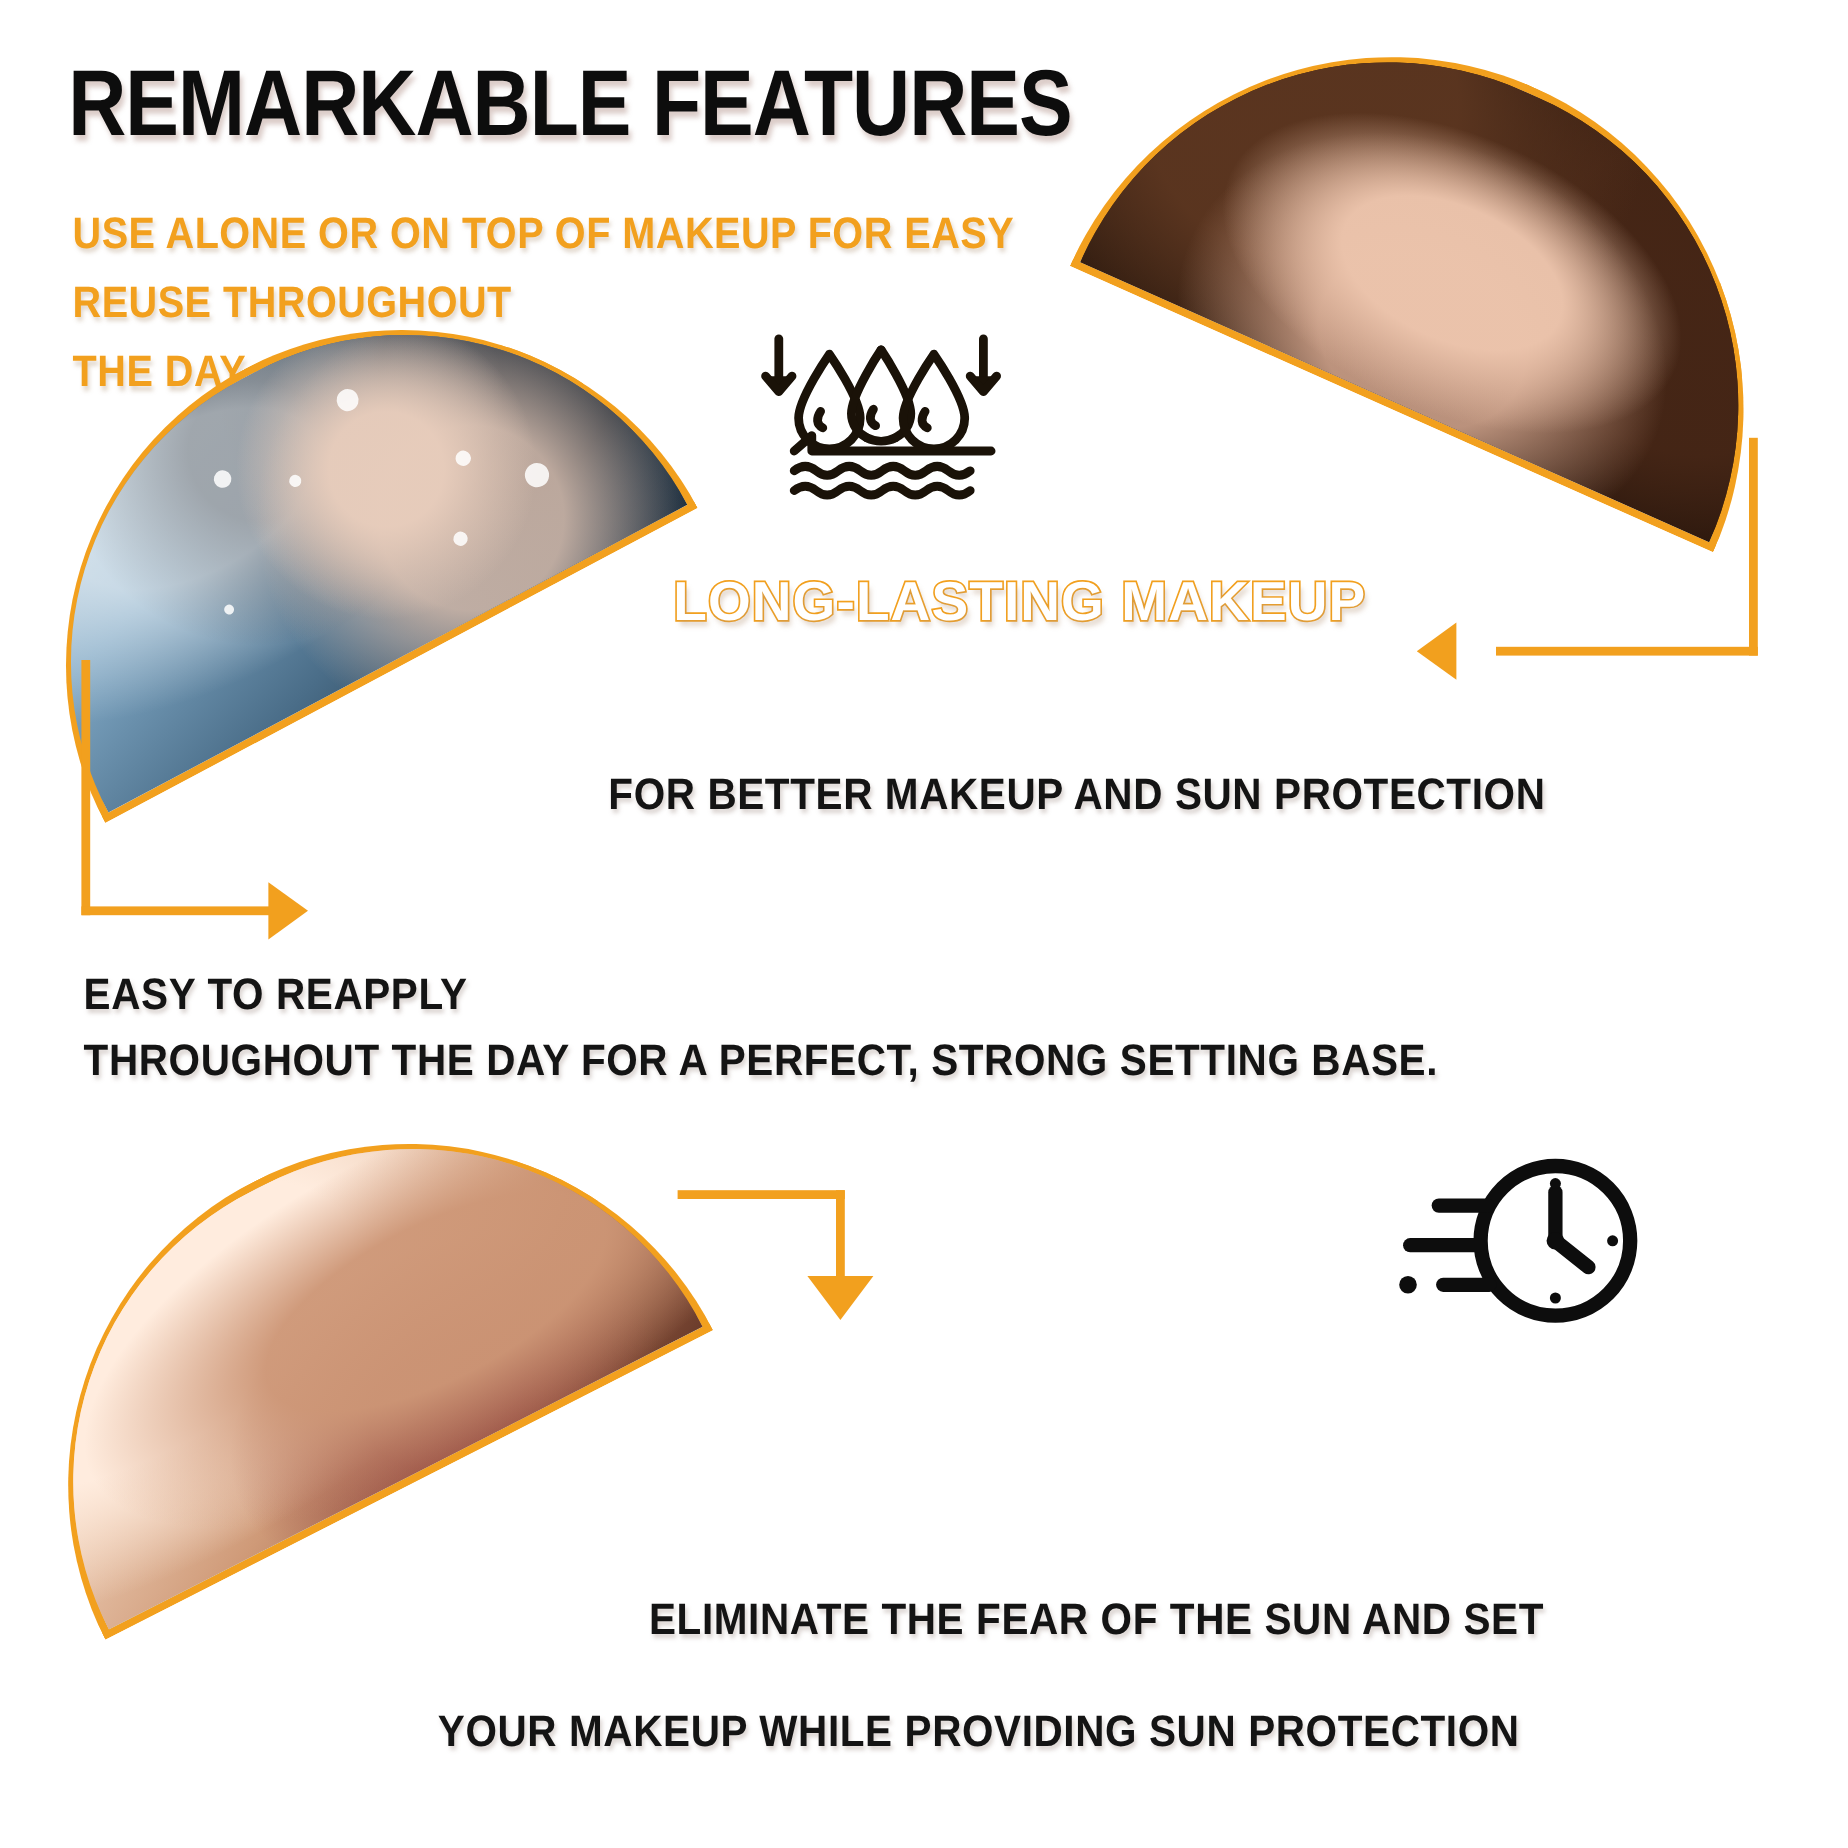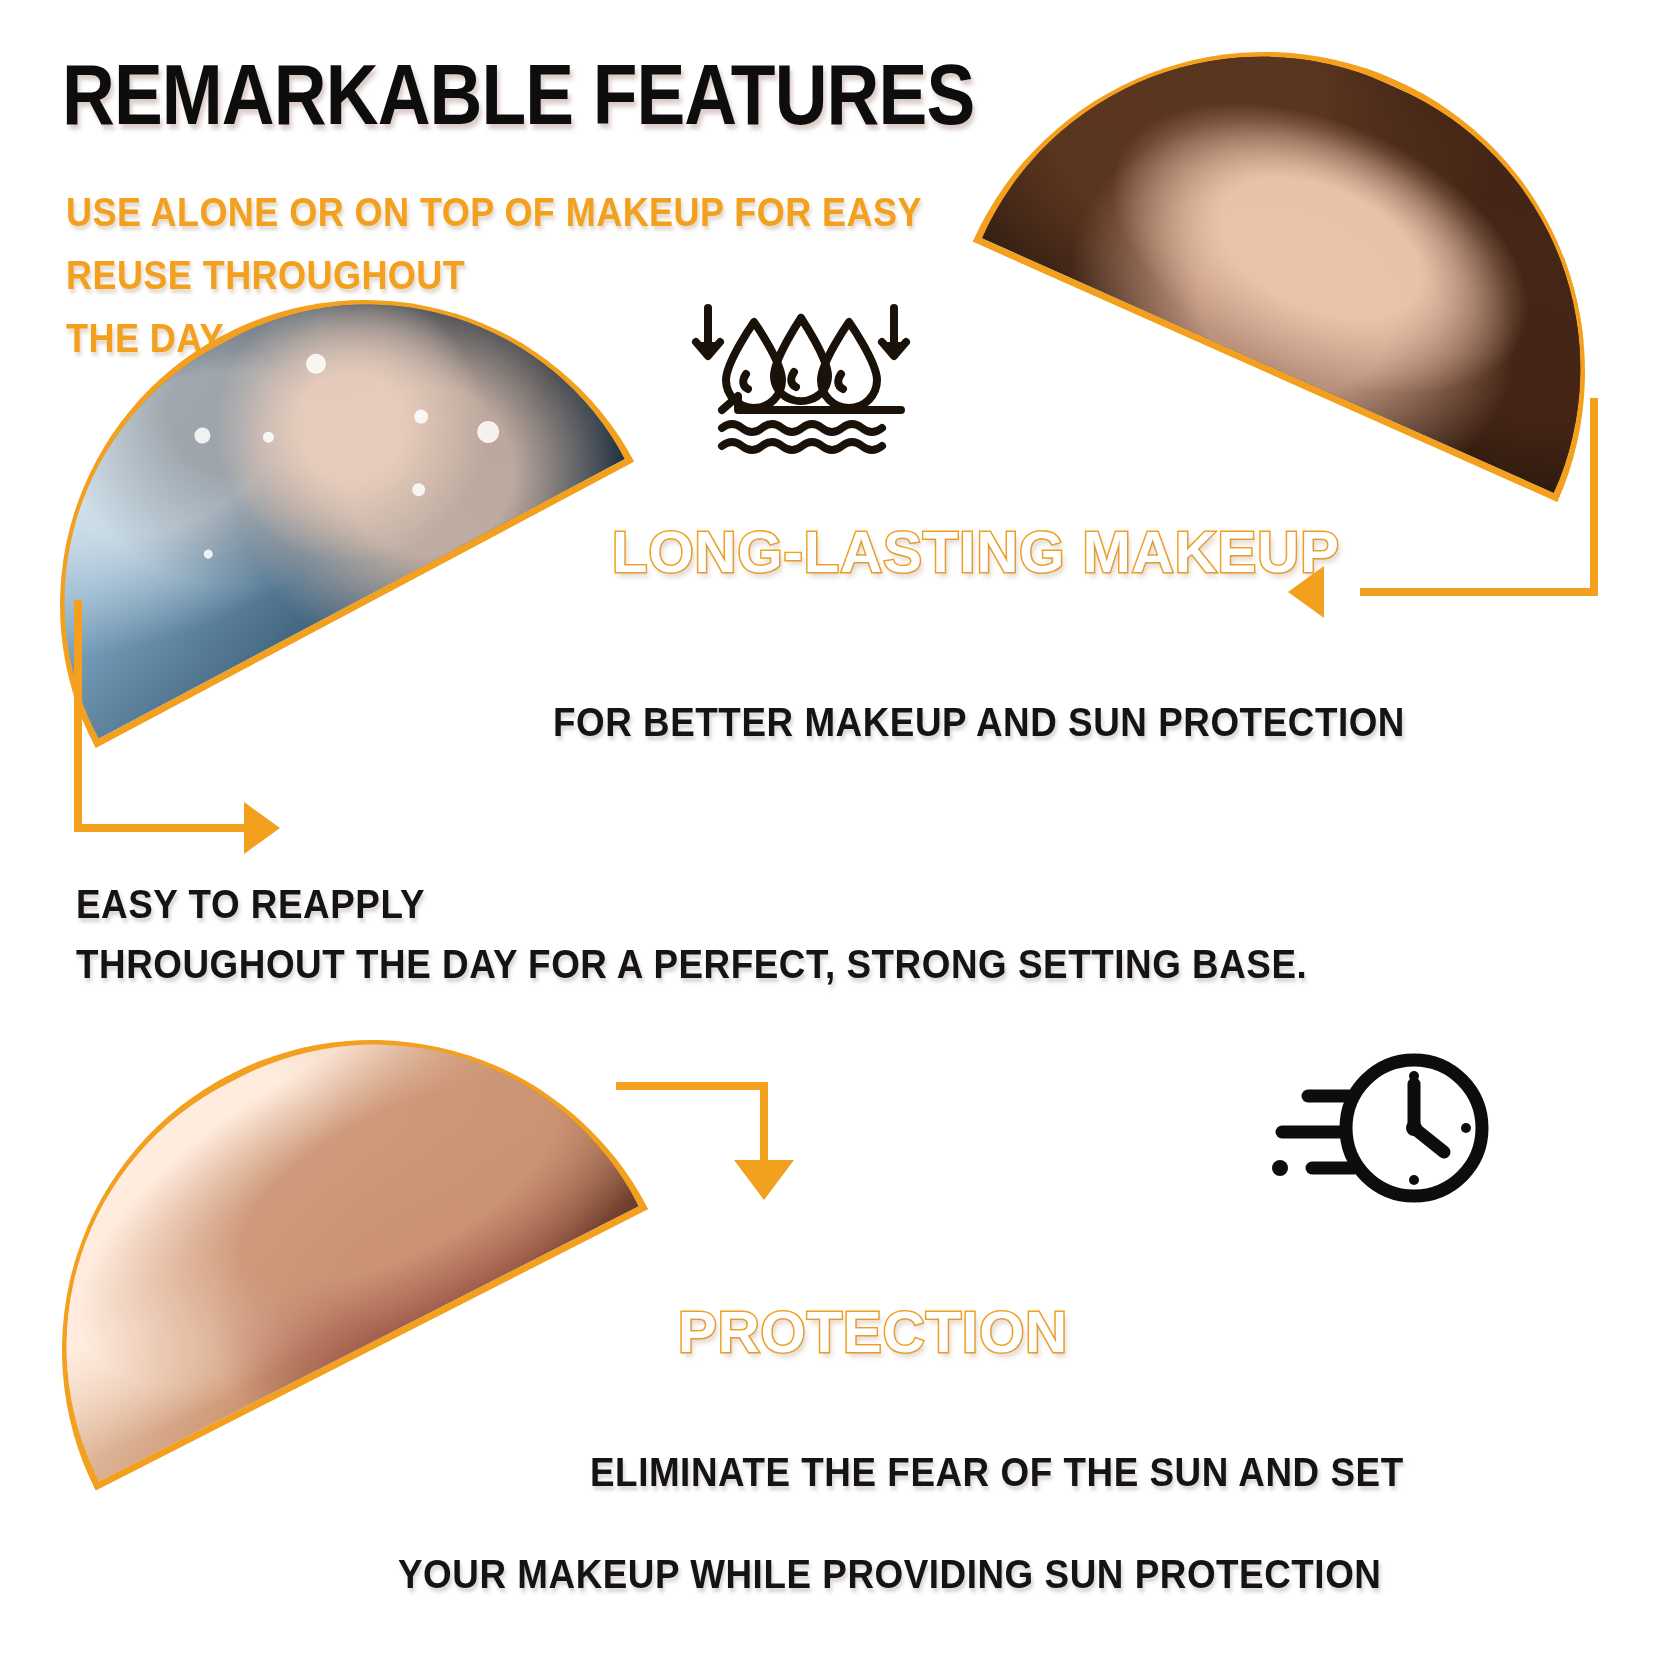--- a/index.html
+++ b/index.html
@@ -37,21 +37,21 @@
     white-space:nowrap;
   }
   #intro-l1{left:66px;top:190px;}
   #intro-l2{left:66px;top:253px;}
   #intro-l3{left:66px;top:316px;}
 
   
   .outline-head{
     position:absolute;
     font-weight:bold;
-    font-size:58px;
+    font-size:50px;
     letter-spacing:1px;
     color:#ffffff;
     -webkit-text-stroke:3px #F2A01E;
     paint-order:stroke fill;
     text-shadow:3px 5px 5px rgba(180,150,120,.35);
     white-space:nowrap;
   }
 
   
   .body-black{
@@ -205,18 +205,17 @@
     <circle cx="148" cy="88" r="8" fill="#0d0d0d"></circle>
     <circle cx="148" cy="36" r="5" fill="#0d0d0d"></circle>
     <circle cx="200" cy="88" r="5" fill="#0d0d0d"></circle>
     <circle cx="148" cy="140" r="5" fill="#0d0d0d"></circle>
   </svg>
 
   <div class="arm" style="left:616px;top:1082px;width:152px;height:8px;"></div>
   <div class="arm" style="left:760px;top:1082px;width:8px;height:92px;"></div>
   <div class="tri down" style="left:734px;top:1160px;"></div>
 
-  <div class="outline-head" style="left:678px;top:1298px;">PROTECTION</div>
 
   <div class="body-black" style="left:590px;top:1450px;">ELIMINATE THE FEAR OF THE SUN AND SET</div>
   <div class="body-black" style="left:398px;top:1552px;">YOUR MAKEUP WHILE PROVIDING SUN PROTECTION</div>
 
 </div>
 
 </body></html>

